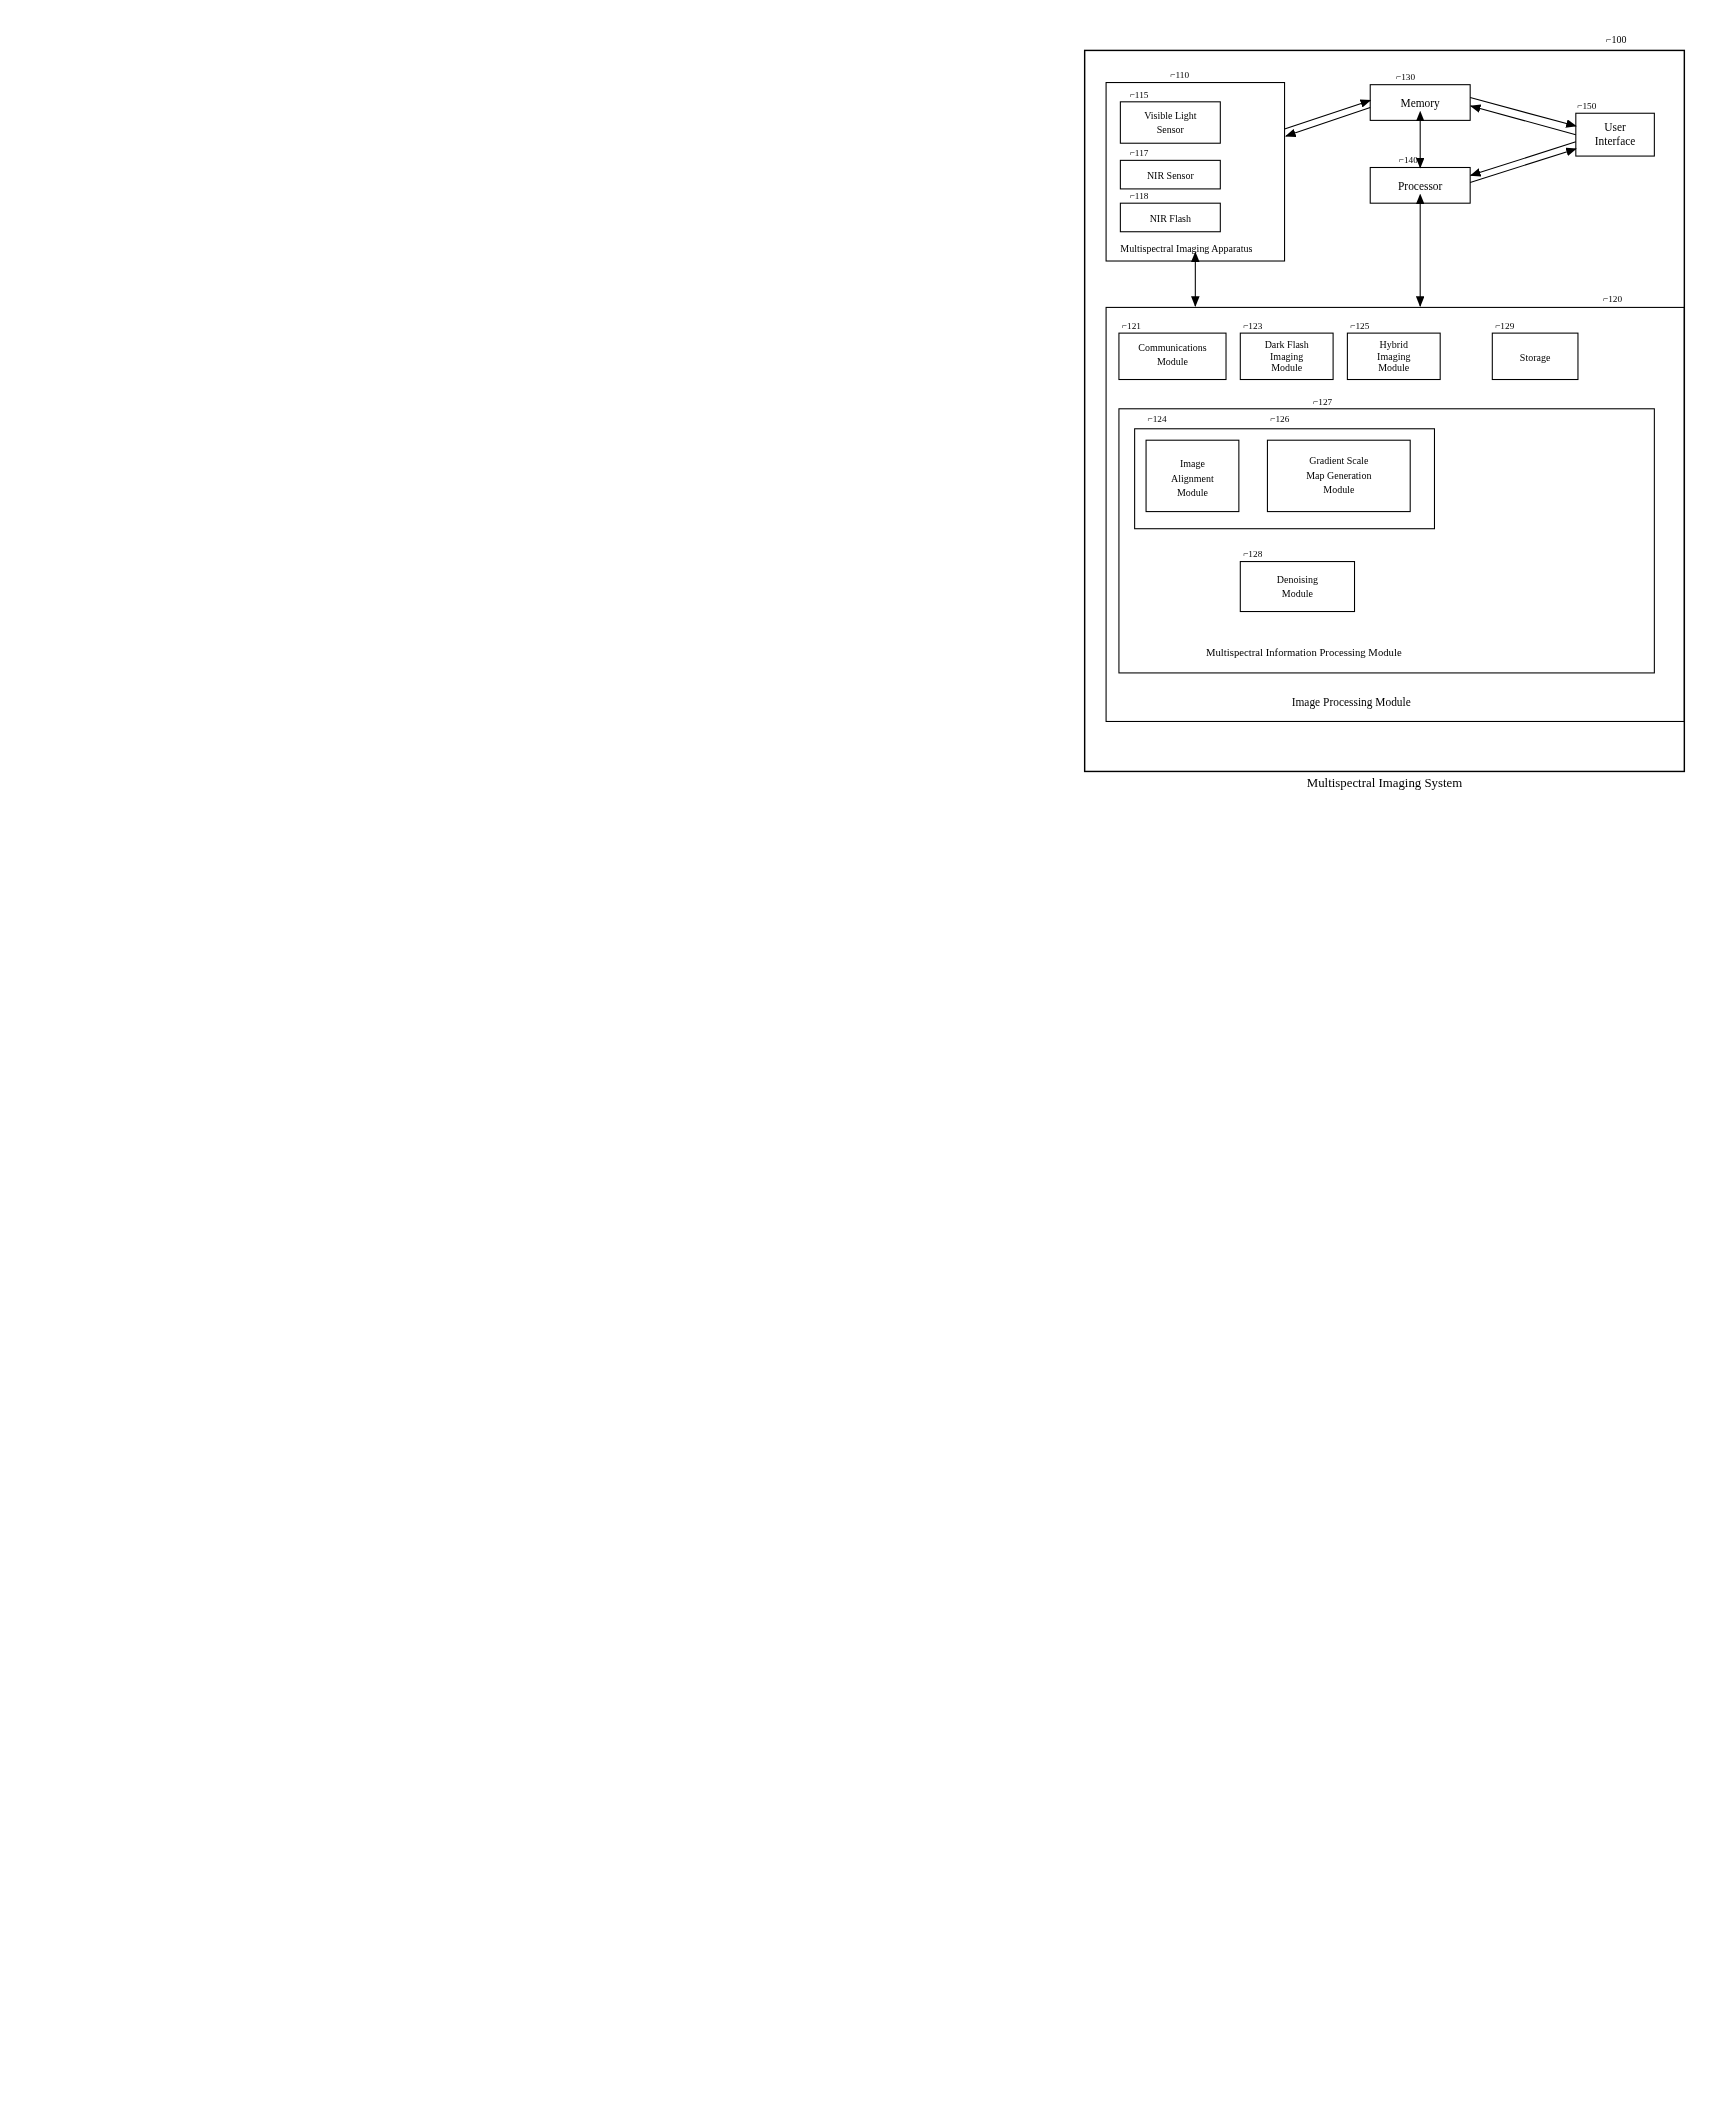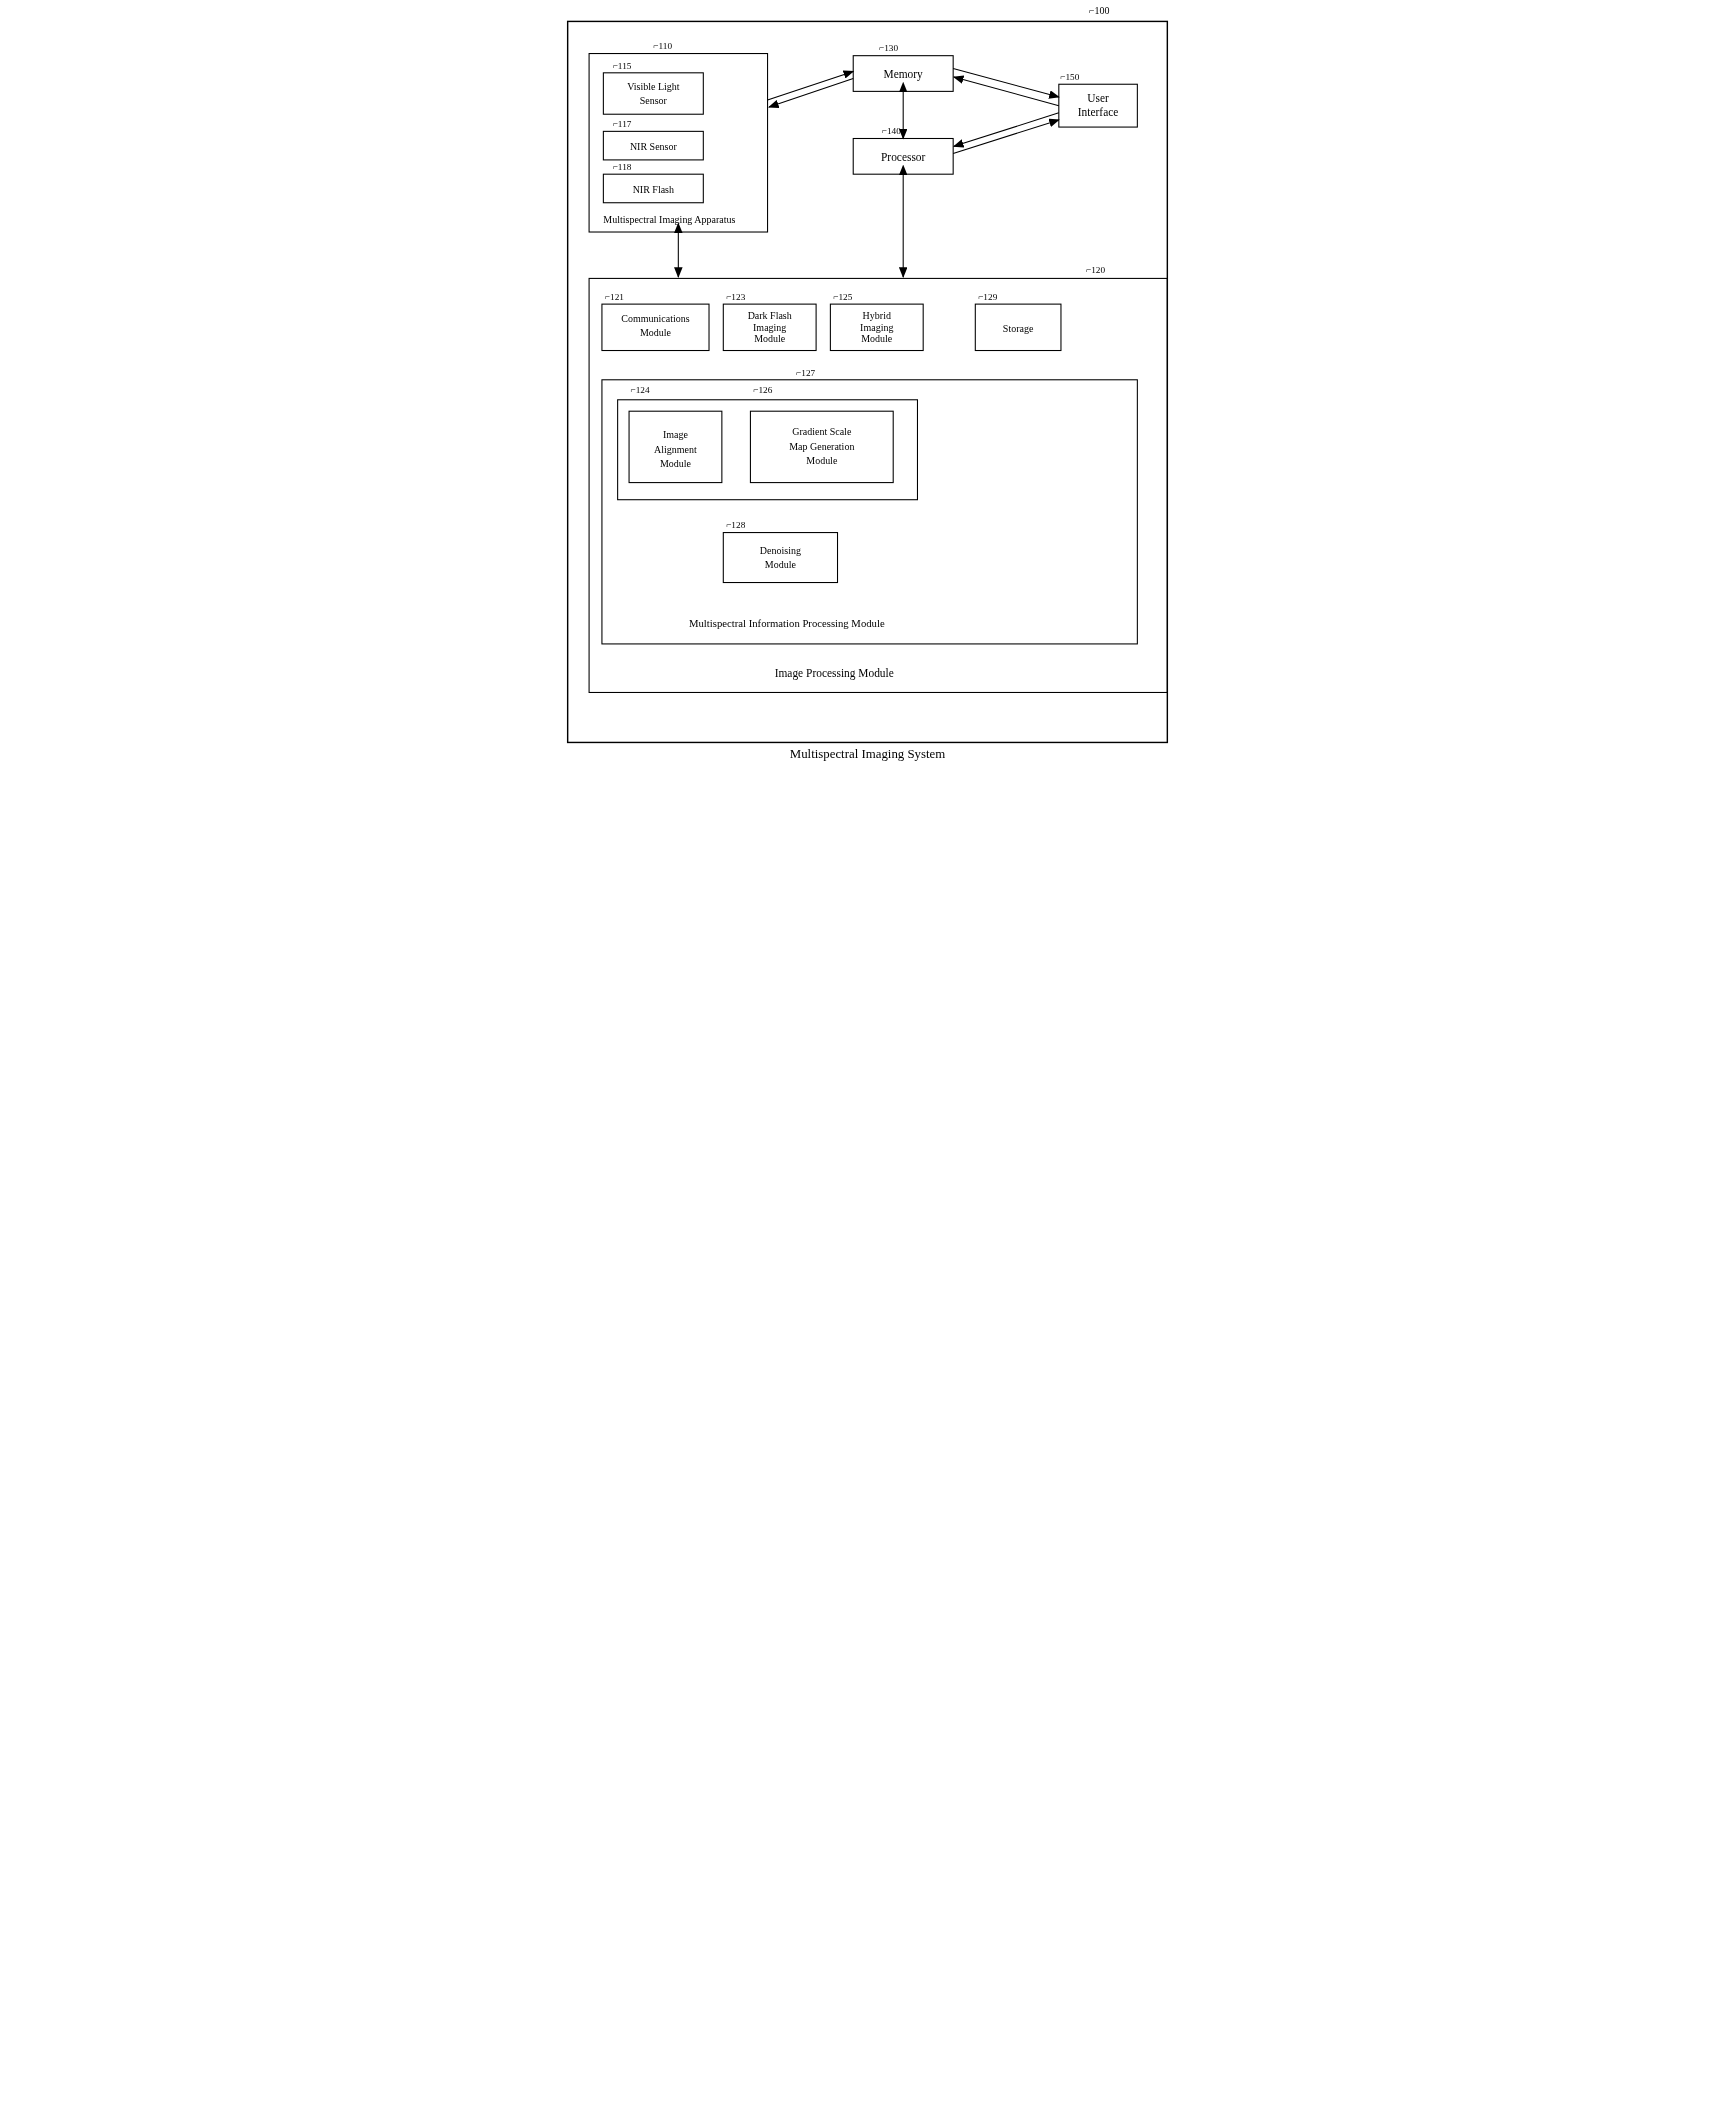--- a/index.html
+++ b/index.html
@@ -14,21 +14,22 @@
     }
   </style>
 </head>
 <body>
 
 <style>
   body { display: block; padding: 0; }
   .diagram-svg-wrapper {
     width: 100%;
     display: flex;
-    justify-content: center;
+    justify-content: flex-end;
+    padding: 29px;
     background: #fff;
   }
 </style>
 
 <div class="diagram-svg-wrapper">
   <svg width="643" height="771" viewBox="0 0 900 1080" xmlns="http://www.w3.org/2000/svg" font-family="Times New Roman, Times, serif">
 
     <defs>
       <marker id="ah" markerWidth="10" markerHeight="8" refX="9" refY="4" orient="auto">
         <polygon points="0,0 0,8 10,4" fill="#000"></polygon>

